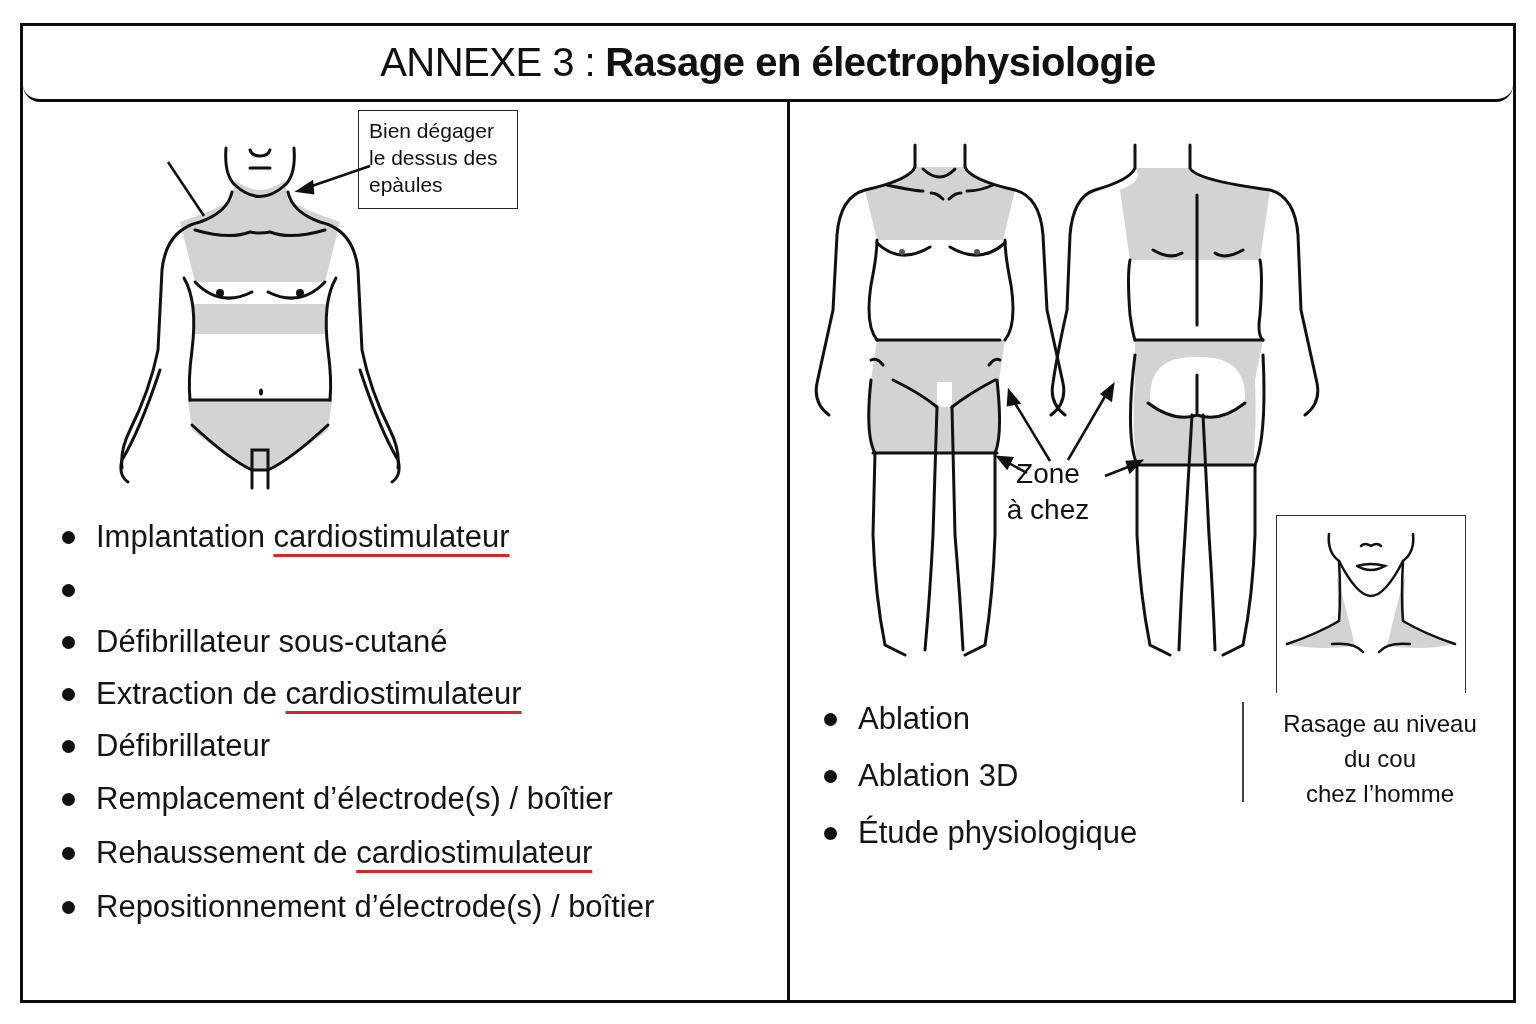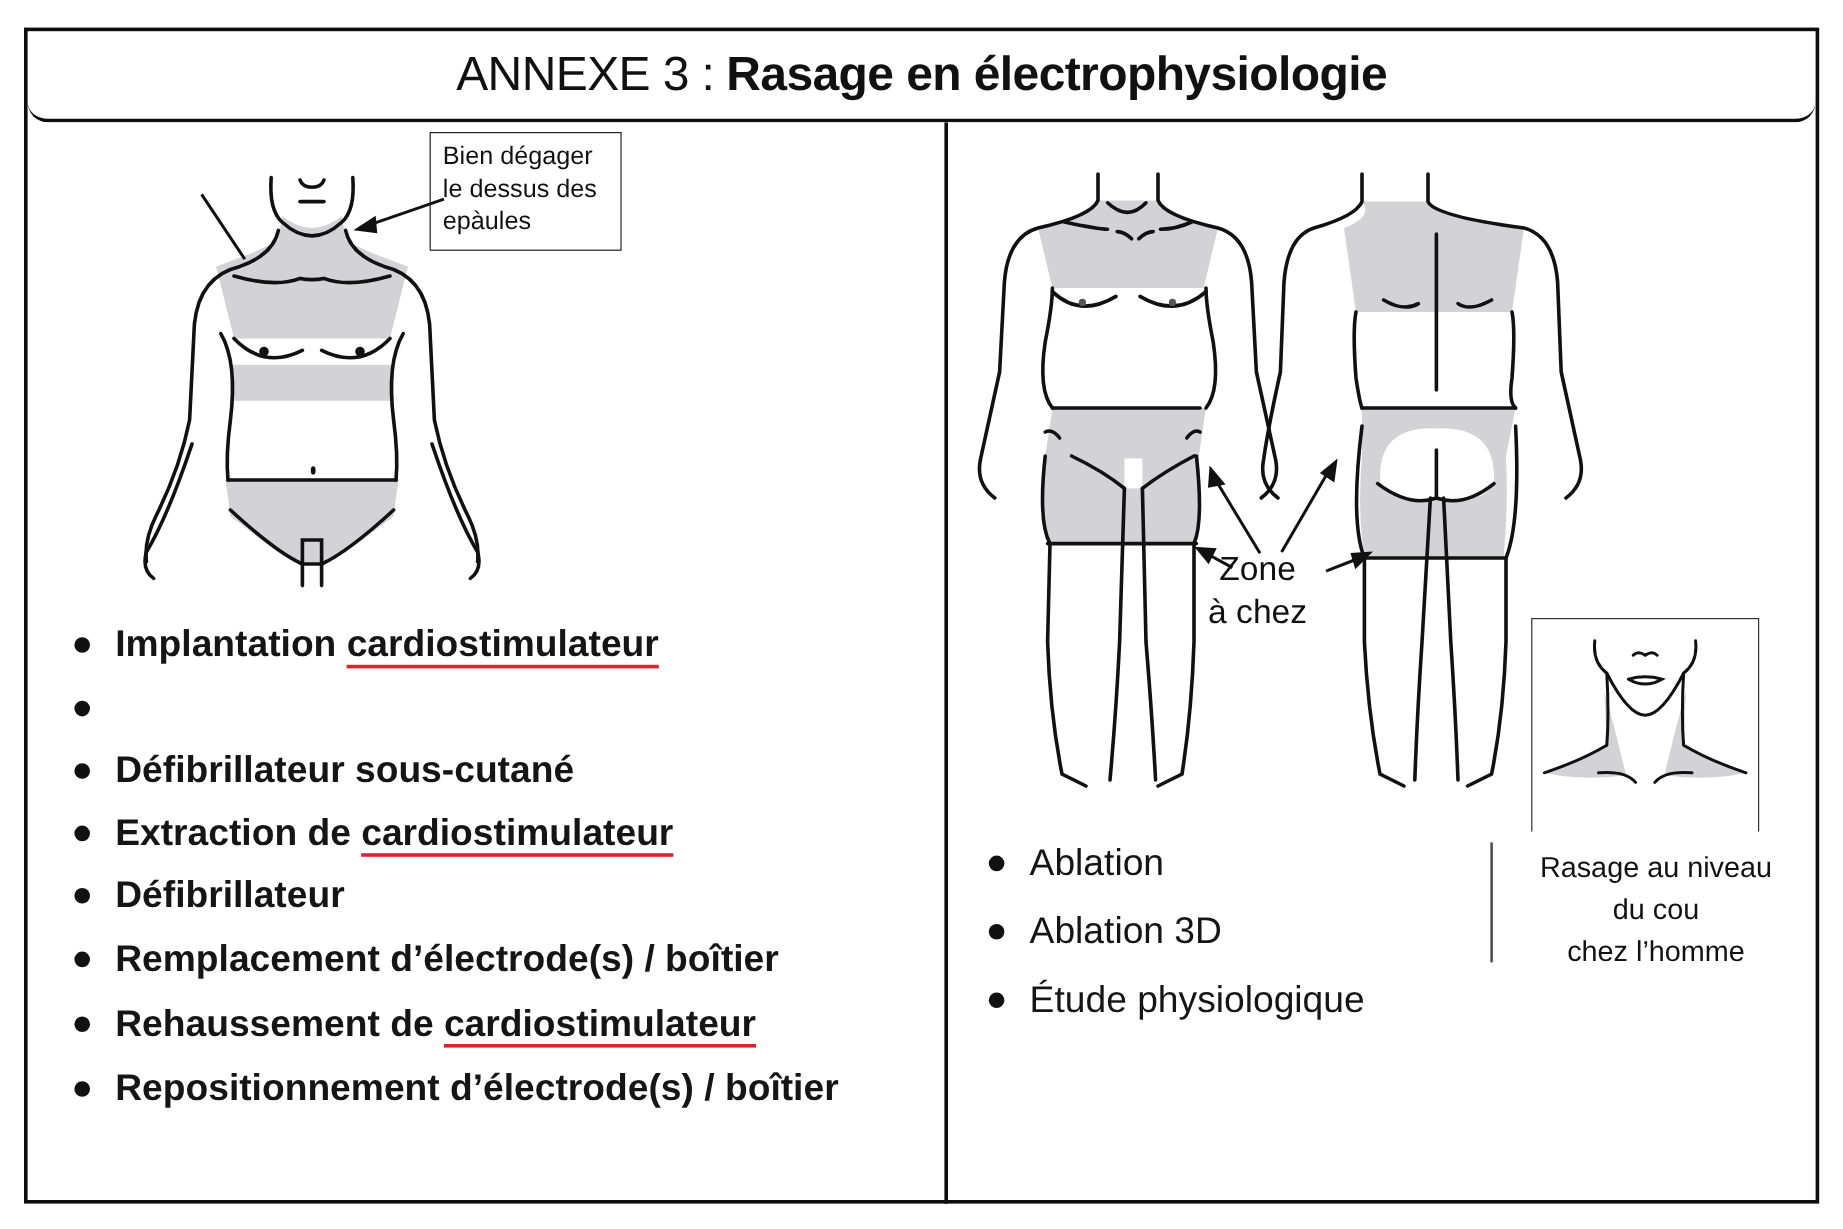--- a/index.html
+++ b/index.html
@@ -34,21 +34,21 @@
     .list { position: absolute; list-style: none; }
     .list li {
       position: relative; font-size: 31px; color: #151515; white-space: nowrap;
     }
     .list li .bullet {
       position: absolute; left: -34px; top: 50%; width: 13px; height: 13px;
       margin-top: -6px; border-radius: 50%; background: #111;
     }
     .u { text-decoration: underline; text-decoration-color: #d6262e; text-decoration-thickness: 2.5px; text-underline-offset: 7px; }
 
-    .left-list { left: 96px; top: 510px; font-weight: bold; }
+    .left-list { left: 96px; top: 510px; }
     .left-list li { height: 52px; line-height: 52px; }
     .left-list li.cont { padding-left: 8px; height: 46px; line-height: 46px; }
     .left-list li.tall { height: 54px; line-height: 54px; }
 
     .right-list { left: 858px; top: 690px; }
     .right-list li { height: 57px; line-height: 57px; }
 
     .zone-label {
       position: absolute; left: 1000px; top: 456px; width: 96px;
       text-align: center; font-size: 28px; line-height: 36px; color: #111;

